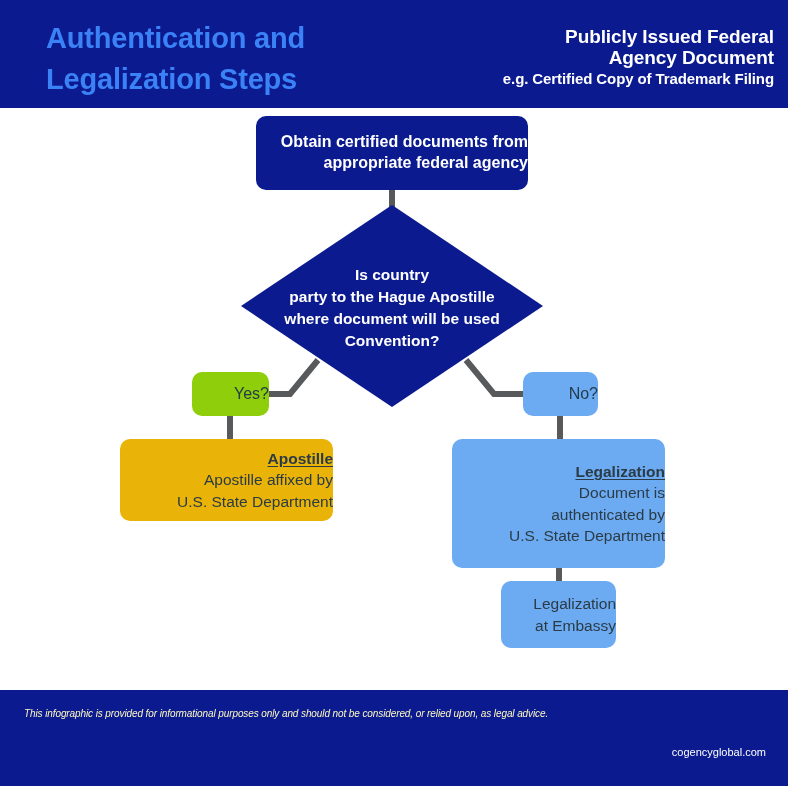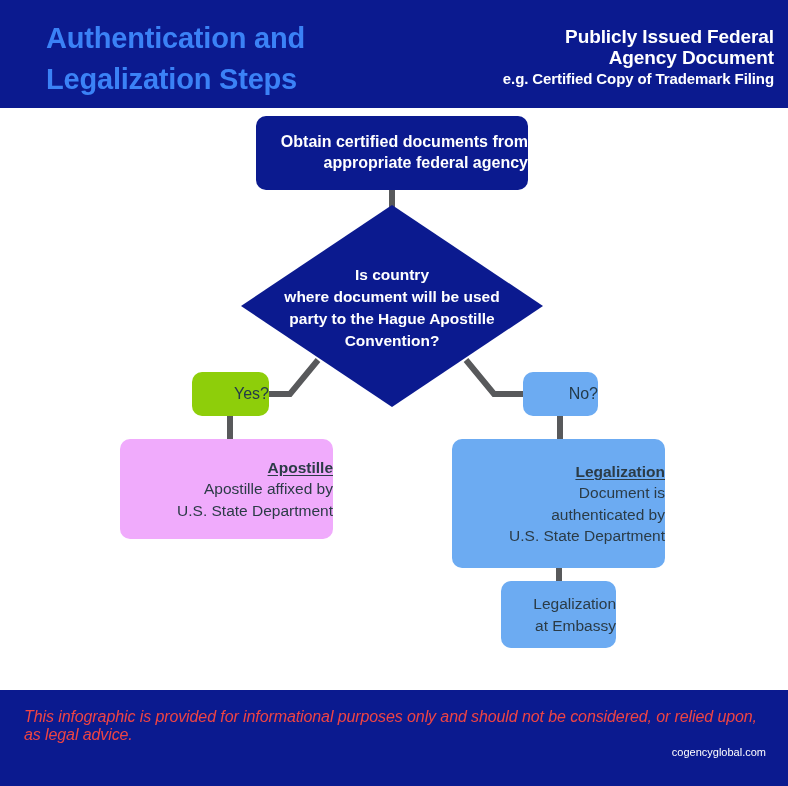--- a/index.html
+++ b/index.html
@@ -134,22 +134,22 @@
     width: 75px; height: 44px;
     background: #6cabf2;
     color: #243b4a;
     font-size: 16px;
     font-weight: normal;
   }
 
   
   .node-apostille {
     left: 120px; top: 331px;
-    width: 213px; height: 100px;
-    background: #f0abfc;
+    width: 213px; height: 82px;
+    background: #eab308;
     color: #2b3b46;
     font-size: 15.5px;
     line-height: 1.37;
   }
   .node-legalization {
     left: 452px; top: 331px;
     width: 213px; height: 129px;
     background: #6cabf2;
     color: #2b3b46;
     font-size: 15.5px;
@@ -173,22 +173,22 @@
   .footer {
     position: absolute;
     left: 0; top: 690px;
     width: 788px; height: 96px;
     background: #0b1a8f;
   }
   .disclaimer {
     position: absolute;
     left: 24px; top: 18px;
     width: 748px;
-    color: #ef4444;
-    font-size: 16px;
+    color: #fef9c3;
+    font-size: 10px;
     font-style: italic;
     letter-spacing: -0.1px;
   }
   .logo-block {
     position: absolute;
     left: 22px; top: 46px;
     display: flex;
     align-items: center;
   }
   .logo-mark { width: 40px; height: 40px; display: block; }
@@ -244,22 +244,22 @@
         <div>Obtain certified documents from</div>
         <div>appropriate federal agency</div>
       </div>
     </div>
 
     <div class="diamond-wrap">
       <div class="diamond-shape"></div>
       <div class="diamond-label">
         <div class="node-text">
           <div>Is country</div>
+          <div>party to the Hague Apostille</div>
           <div>where document will be used</div>
-          <div>party to the Hague Apostille</div>
           <div>Convention?</div>
         </div>
       </div>
     </div>
 
     <div class="node node-yes">
       <div class="node-text">Yes?</div>
     </div>
 
     <div class="node node-no">

